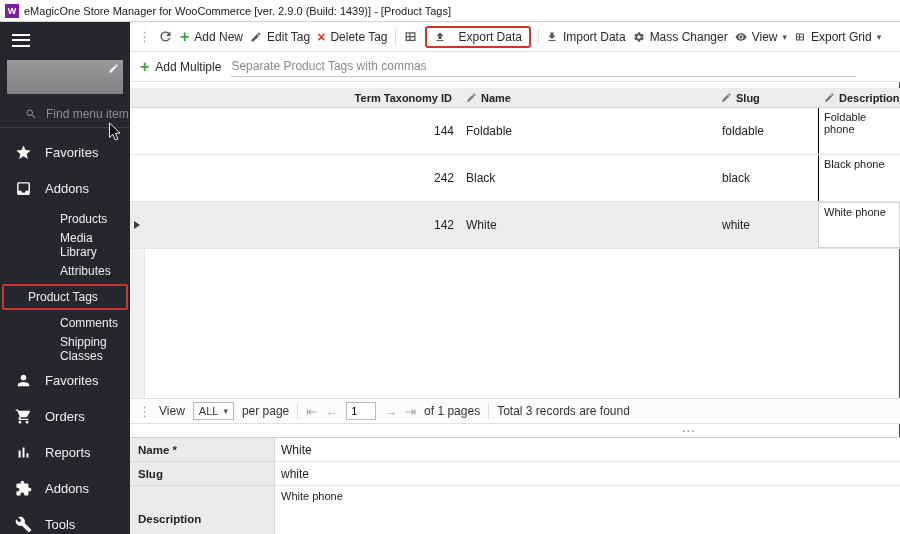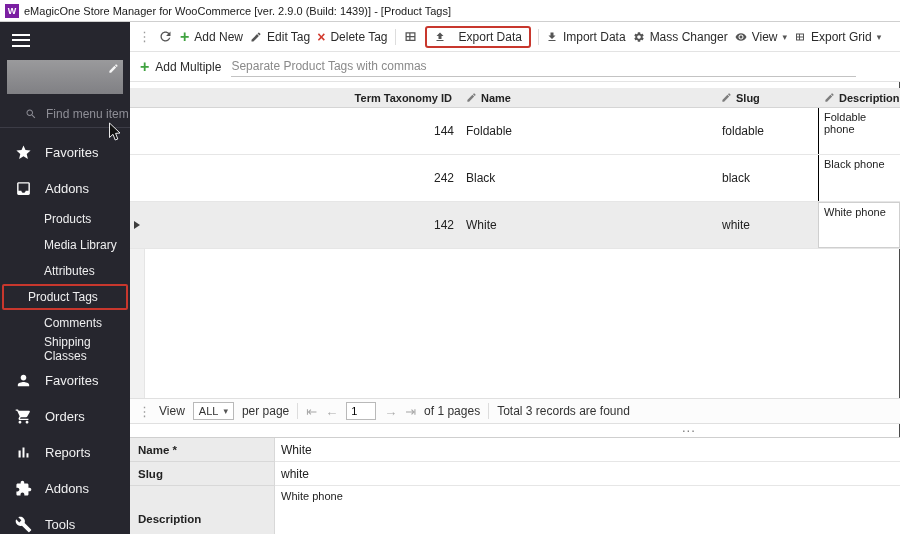--- a/index.html
+++ b/index.html
@@ -50,21 +50,21 @@
   }
   .sidesearch input::placeholder { color: #8e8e96; }
   .menu { margin-top: 6px; }
   .mitem {
     display: flex; align-items: center; gap: 13px; height: 36px;
     padding-left: 15px; font-size: 13px; cursor: pointer;
   }
   .mitem .ic { width: 17px; height: 17px; color: #fdfdfd; }
   .subitem {
     height: 26px; display: flex; align-items: center;
-    padding-left: 44px; font-size: 12px; color: #eeeeef; cursor: pointer;
+    padding-left: 60px; font-size: 12px; color: #eeeeef; cursor: pointer;
   }
   .subitem.selected {
     border: 2px solid #c8372d; border-radius: 2px;
     margin: 0 2px; padding-left: 24px;
   }
 
   
   .toolbar {
     position: absolute; left: 130px; top: 22px; width: 770px; height: 30px;
     border-bottom: 1px solid #e3e3e3; background: #fff;

